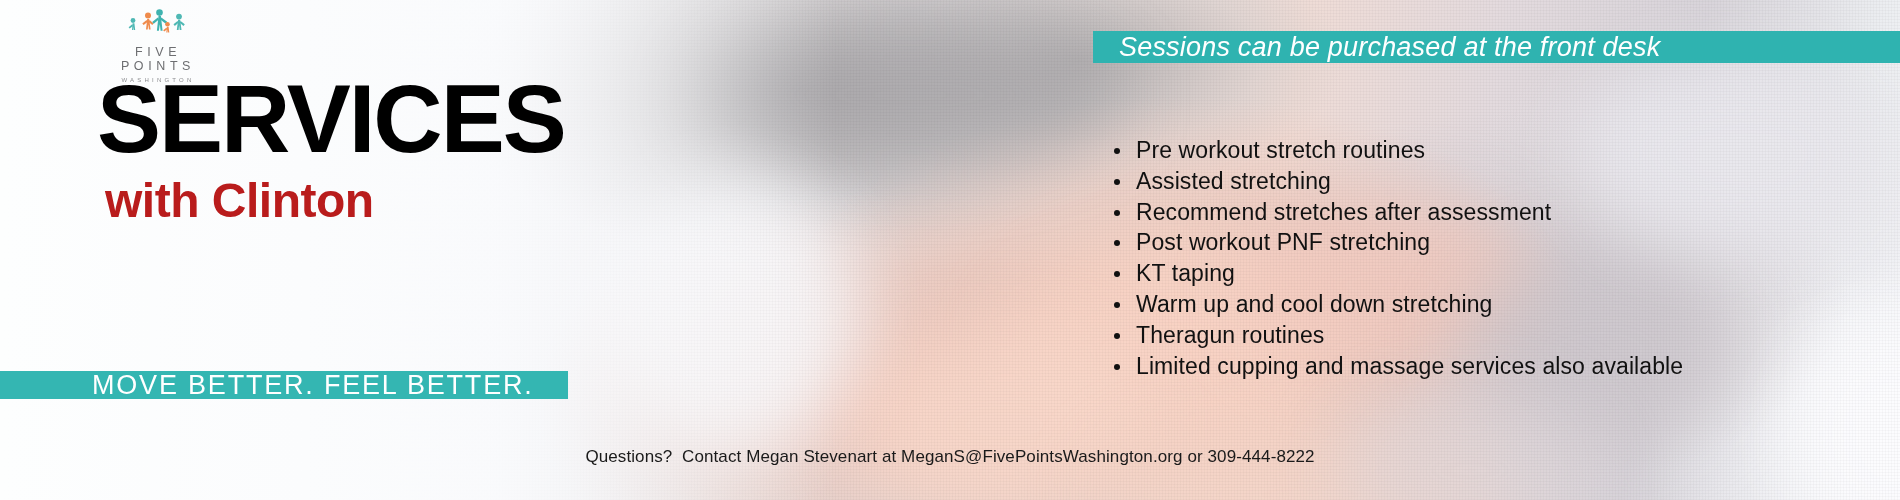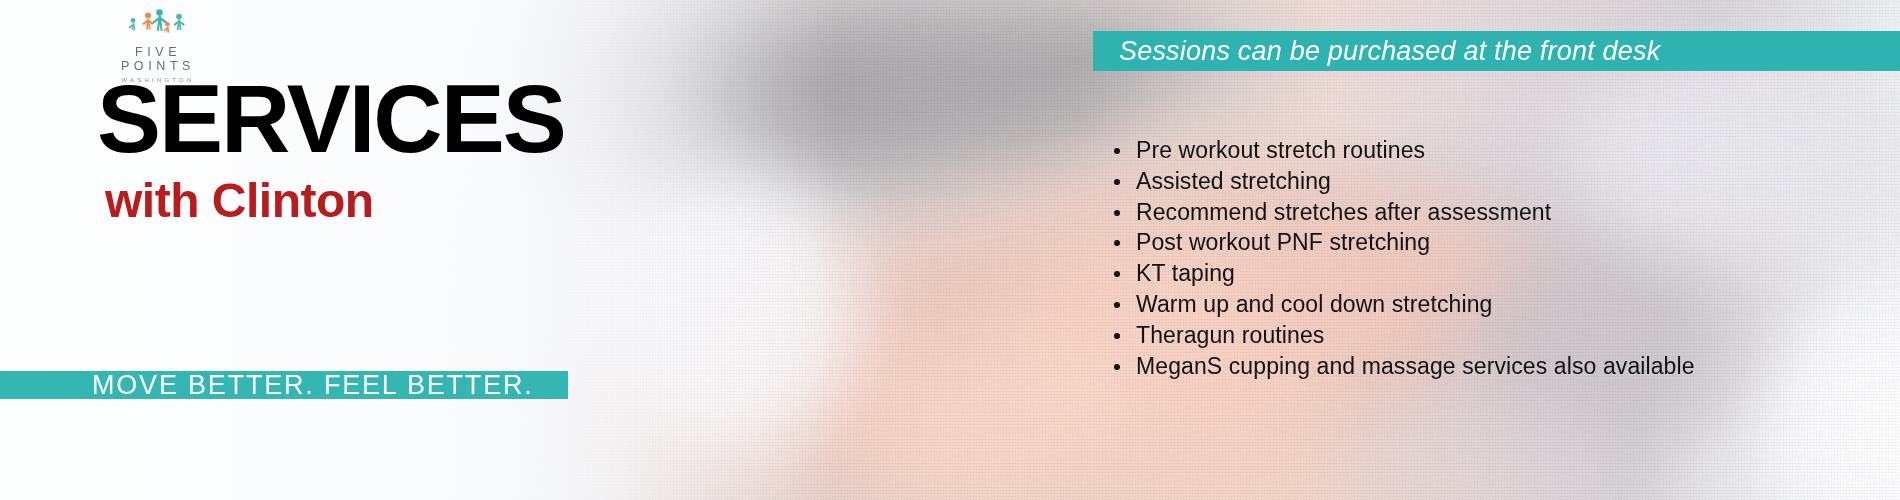--- a/index.html
+++ b/index.html
@@ -101,21 +101,21 @@
     display:flex;align-items:center;
   }
   #tagline-text{
     color:#ffffff;font-size:27px;letter-spacing:1.8px;font-weight:400;
     margin-left:92px;white-space:nowrap;
     font-family:"Liberation Sans","DejaVu Sans",sans-serif;
   }
 
   
   #sessions-bar{
-    position:absolute;left:1093px;top:31px;width:807px;height:40px;
+    position:absolute;left:1093px;top:31px;width:807px;height:32px;
     background:#2fb3b0;
     display:flex;align-items:center;
   }
   #sessions-text{
     color:#ffffff;font-size:27px;font-style:italic;font-weight:400;
     margin-left:26px;white-space:nowrap;letter-spacing:.2px;
     font-family:"Liberation Sans","DejaVu Sans",sans-serif;
   }
 
   
@@ -210,17 +210,20 @@
   </div>
 
   <ul id="services-list">
     <li>Pre workout stretch routines</li>
     <li>Assisted stretching</li>
     <li>Recommend stretches after assessment</li>
     <li>Post workout PNF stretching</li>
     <li>KT taping</li>
     <li>Warm up and cool down stretching</li>
     <li>Theragun routines</li>
-    <li>MeganS cupping and massage services also available</li>
+    <li>Limited cupping and massage services also available</li>
   </ul>
 
+  <div id="contact">
+    <span id="contact-text">Questions?  Contact Megan Stevenart at MeganS@FivePointsWashington.org or 309-444-8222</span>
+  </div>
 
 </div>
 
 </body></html>

